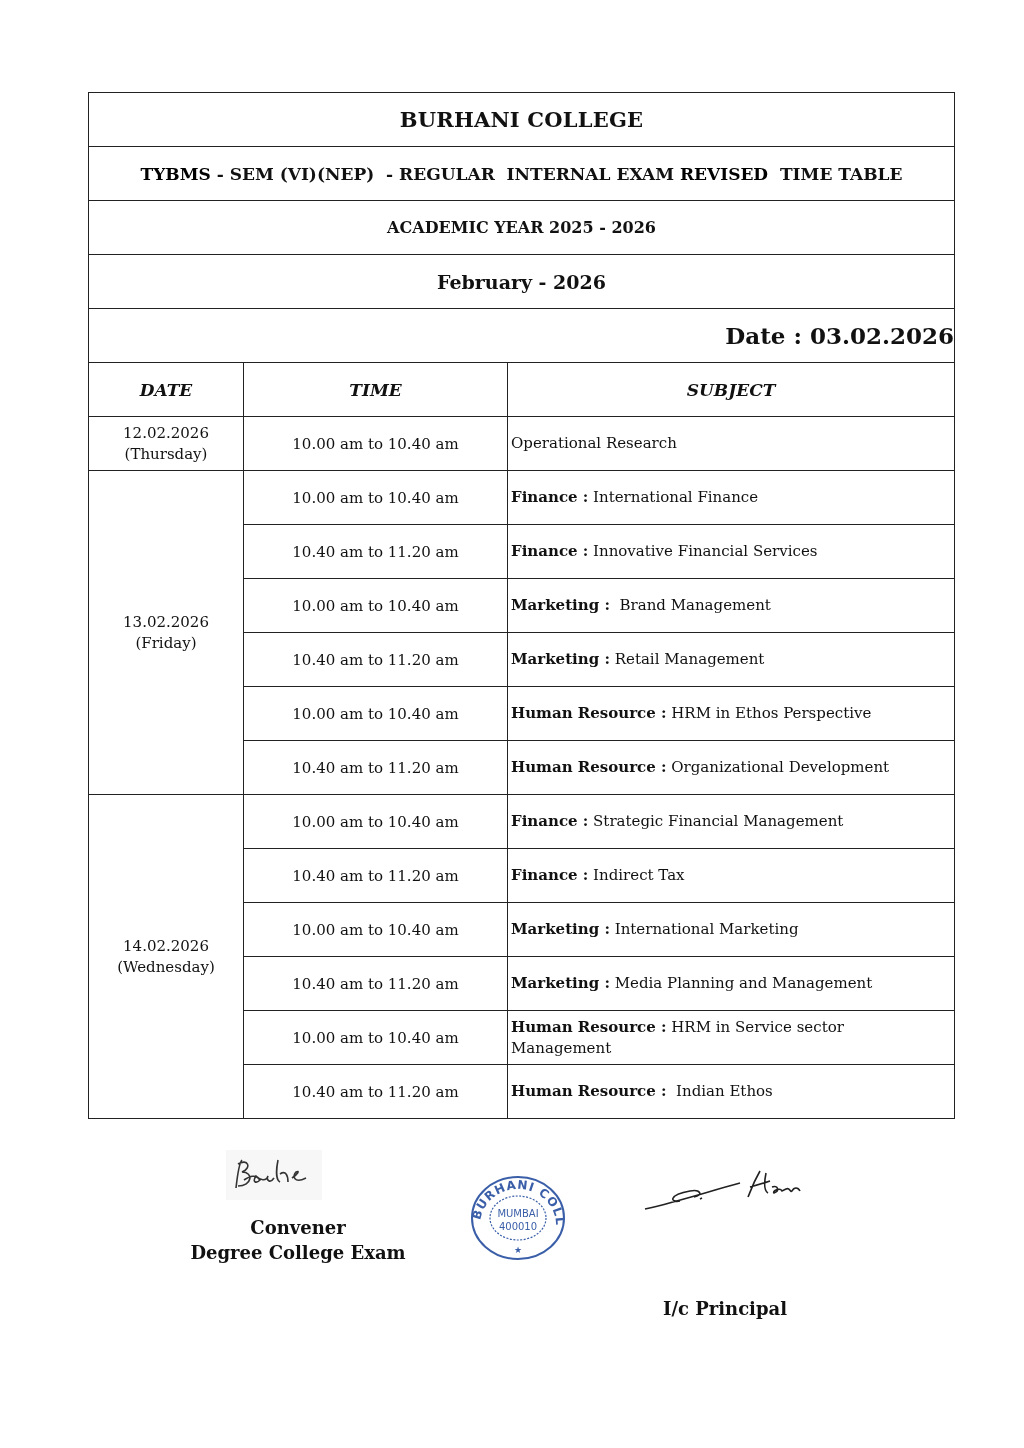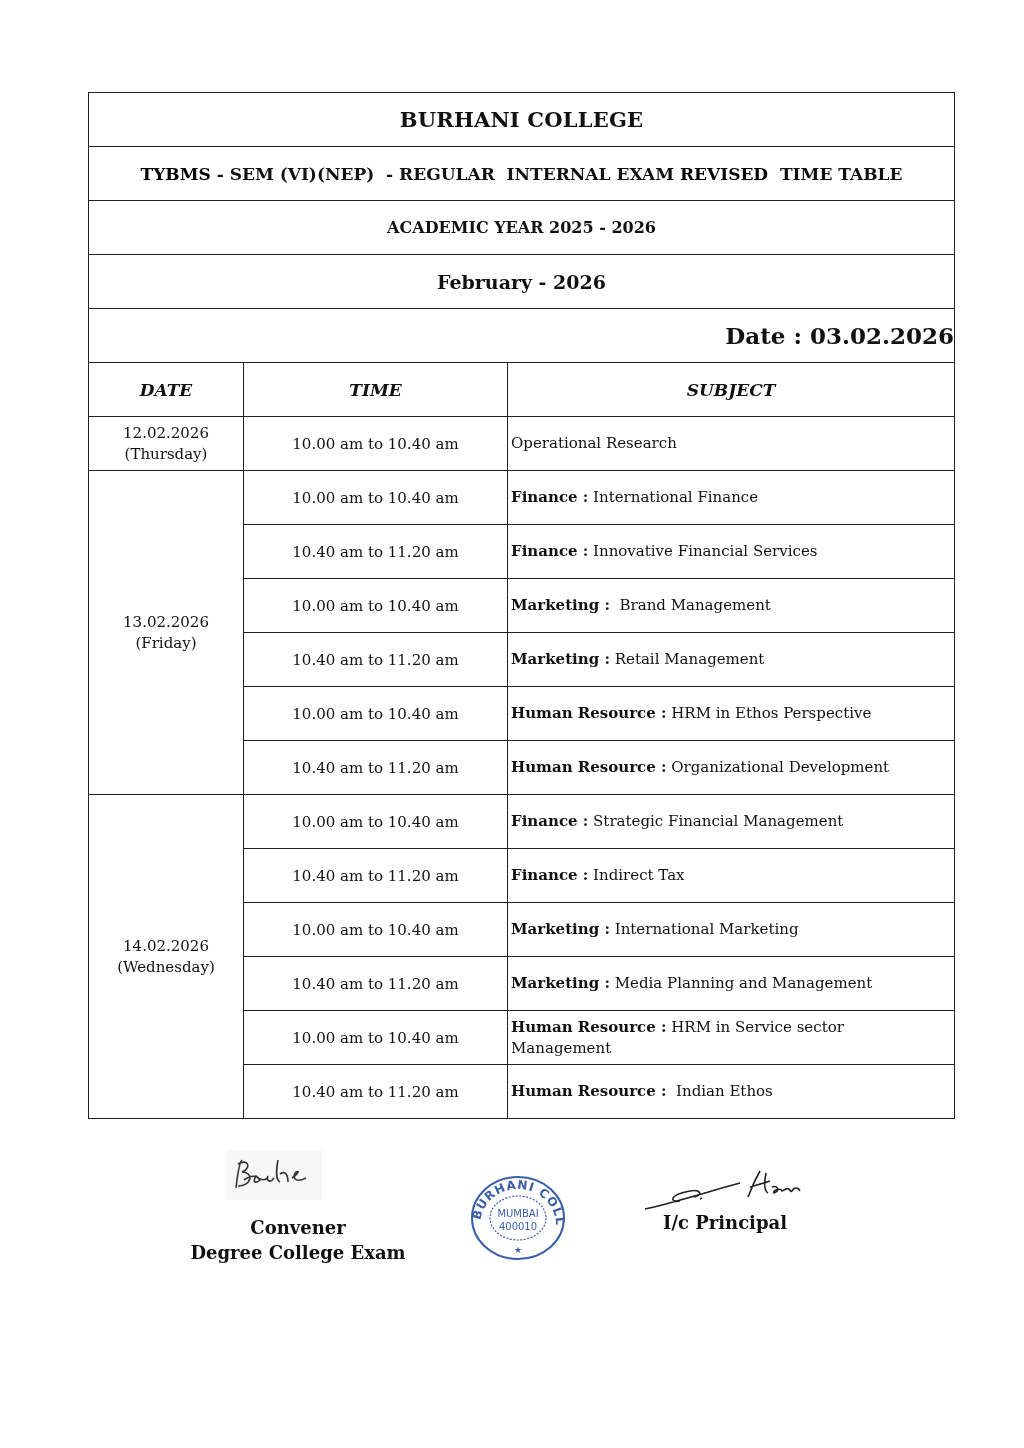--- a/index.html
+++ b/index.html
@@ -15,21 +15,21 @@
   .month { font-size: 19px; }
   .date-row td { text-align: right; font-weight: bold; font-size: 23px; padding-right: 4px; height: 53px; }
   .col-hdr td { height: 53px; text-align: center; font-weight: bold; font-size: 17px; font-style: italic; }
   .row td { height: 53px; font-size: 15px; }
   .c-date { text-align: center; line-height: 21px; }
   .c-time { text-align: center; }
   .c-subj { text-align: left; padding-left: 3px !important; padding-right: 6px !important; line-height: 21px; }
   .c-subj b { font-weight: bold; }
   .sig-block { position: absolute; text-align: center; font-weight: bold; font-size: 18px; line-height: 25px; }
   .conv { left: 180px; top: 1215px; width: 236px; }
-  .prin { left: 640px; top: 1210px; width: 170px; }
+  .prin { left: 640px; top: 1296px; width: 170px; }
   .sig-img { position: absolute; }
   .stamp { position: absolute; left: 470px; top: 1175px; width: 96px; height: 86px; }
 </style>
 </head>
 <body>
 
 <div class="sheet">
   <table class="tt">
     <colgroup>
       <col style="width:155px">

